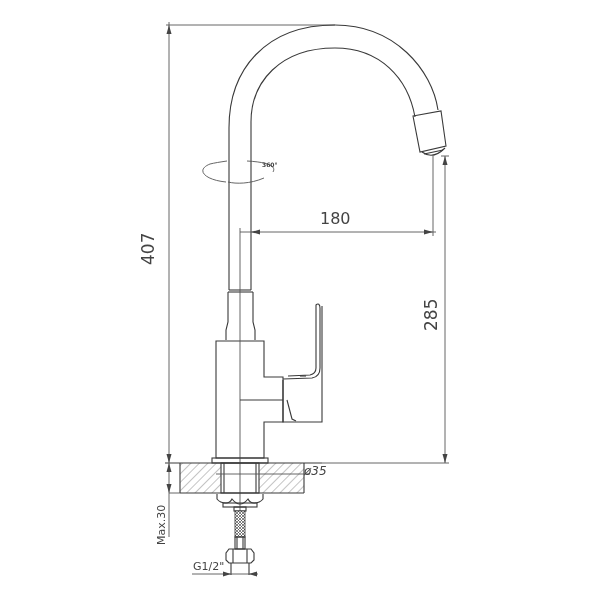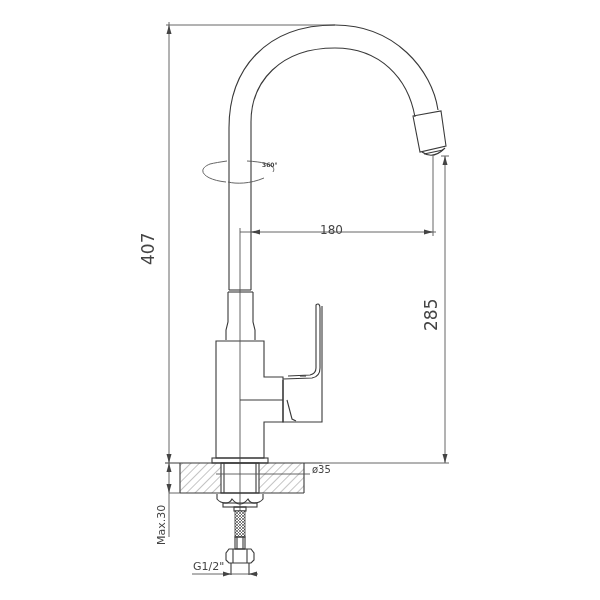--- a/index.html
+++ b/index.html
@@ -138,21 +138,21 @@
 
   <g>
     <line class="dim" x1="192" y1="574" x2="258" y2="574"></line>
     <path class="arrow" d="M231 574 L223 571.5 L223 576.5 Z"></path>
     <path class="arrow" d="M249 574 L257 571.5 L257 576.5 Z"></path>
   </g>
 </svg>
 
 <div class="lbl" style="left:138px; top:230px; font-size:17px; transform: rotate(-90deg); transform-origin: left top; top:265px;">407</div>
 
-<div class="lbl" style="left:320px; top:223px; font-size:12px;">180</div>
+<div class="lbl" style="left:320px; top:209px; font-size:16px;">180</div>
 
 <div class="lbl" style="left:421px; top:331px; font-size:17px; transform: rotate(-90deg); transform-origin: left top;">285</div>
 
-<div class="lbl" style="left:312px; top:464px; font-size:10px;">ø35</div>
+<div class="lbl" style="left:304px; top:464px; font-size:12px;font-style:italic;">ø35</div>
 
 <div class="lbl" style="left:155px; top:545px; font-size:11px; transform: rotate(-90deg); transform-origin: left top;">Max.30</div>
 
 <div class="lbl" style="left:193px; top:560px; font-size:11px;">G1/2"</div>
 
 </body></html>

